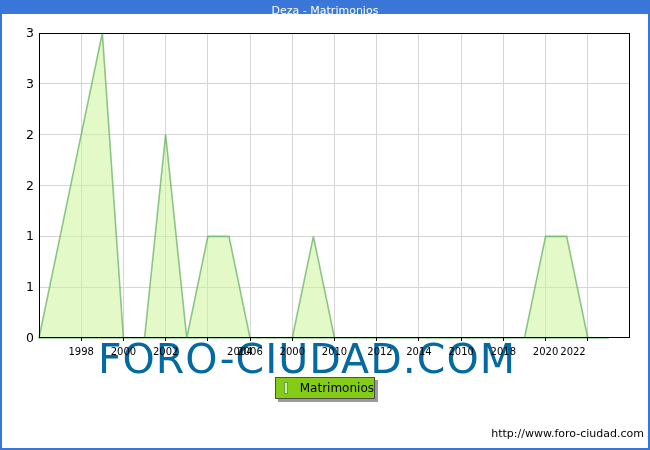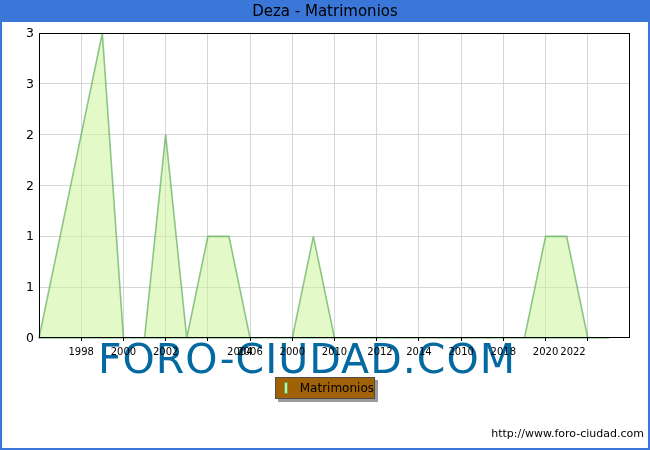--- a/index.html
+++ b/index.html
@@ -10,24 +10,24 @@
     position: relative;
     overflow: hidden;
   }
   .frame-border {
     position: absolute; inset: 0;
     border: 2px solid #3a76d8;
     pointer-events: none;
     z-index: 50;
   }
   .title-bar {
-    position: absolute; top: 0; left: 0; width: 650px; height: 22px;
+    position: absolute; top: 0; left: 0; width: 650px; height: 14px;
     background: #3b77d8;
-    color: #000000;
-    font-size: 15px;
+    color: #ffffff;
+    font-size: 11px;
     line-height: 22px;
     text-align: center;
     z-index: 40;
   }
   #chart-svg { position: absolute; top: 0; left: 0; z-index: 5; }
   .watermark {
     position: absolute;
     top: 339px; left: 307px;
     transform: translateX(-50%);
     font-size: 41px;
@@ -50,21 +50,21 @@
     top: 344px; width: 42px; height: 15px;
     text-align: center;
     font-size: 10px; line-height: 15px;
     color: #000000;
     z-index: 10;
   }
   .legend-box {
     position: absolute;
     left: 275px; top: 377px;
     width: 98px; height: 20px;
-    background: #a16207;
+    background: #84cc16;
     border: 1px solid #4d4d4d;
     box-shadow: 3px 3px 0 #9b9b9b;
     display: flex;
     align-items: center;
     z-index: 20;
   }
   .legend-swatch {
     width: 10px; height: 10px;
     margin-left: 8px;
     background: #c9f59c;

